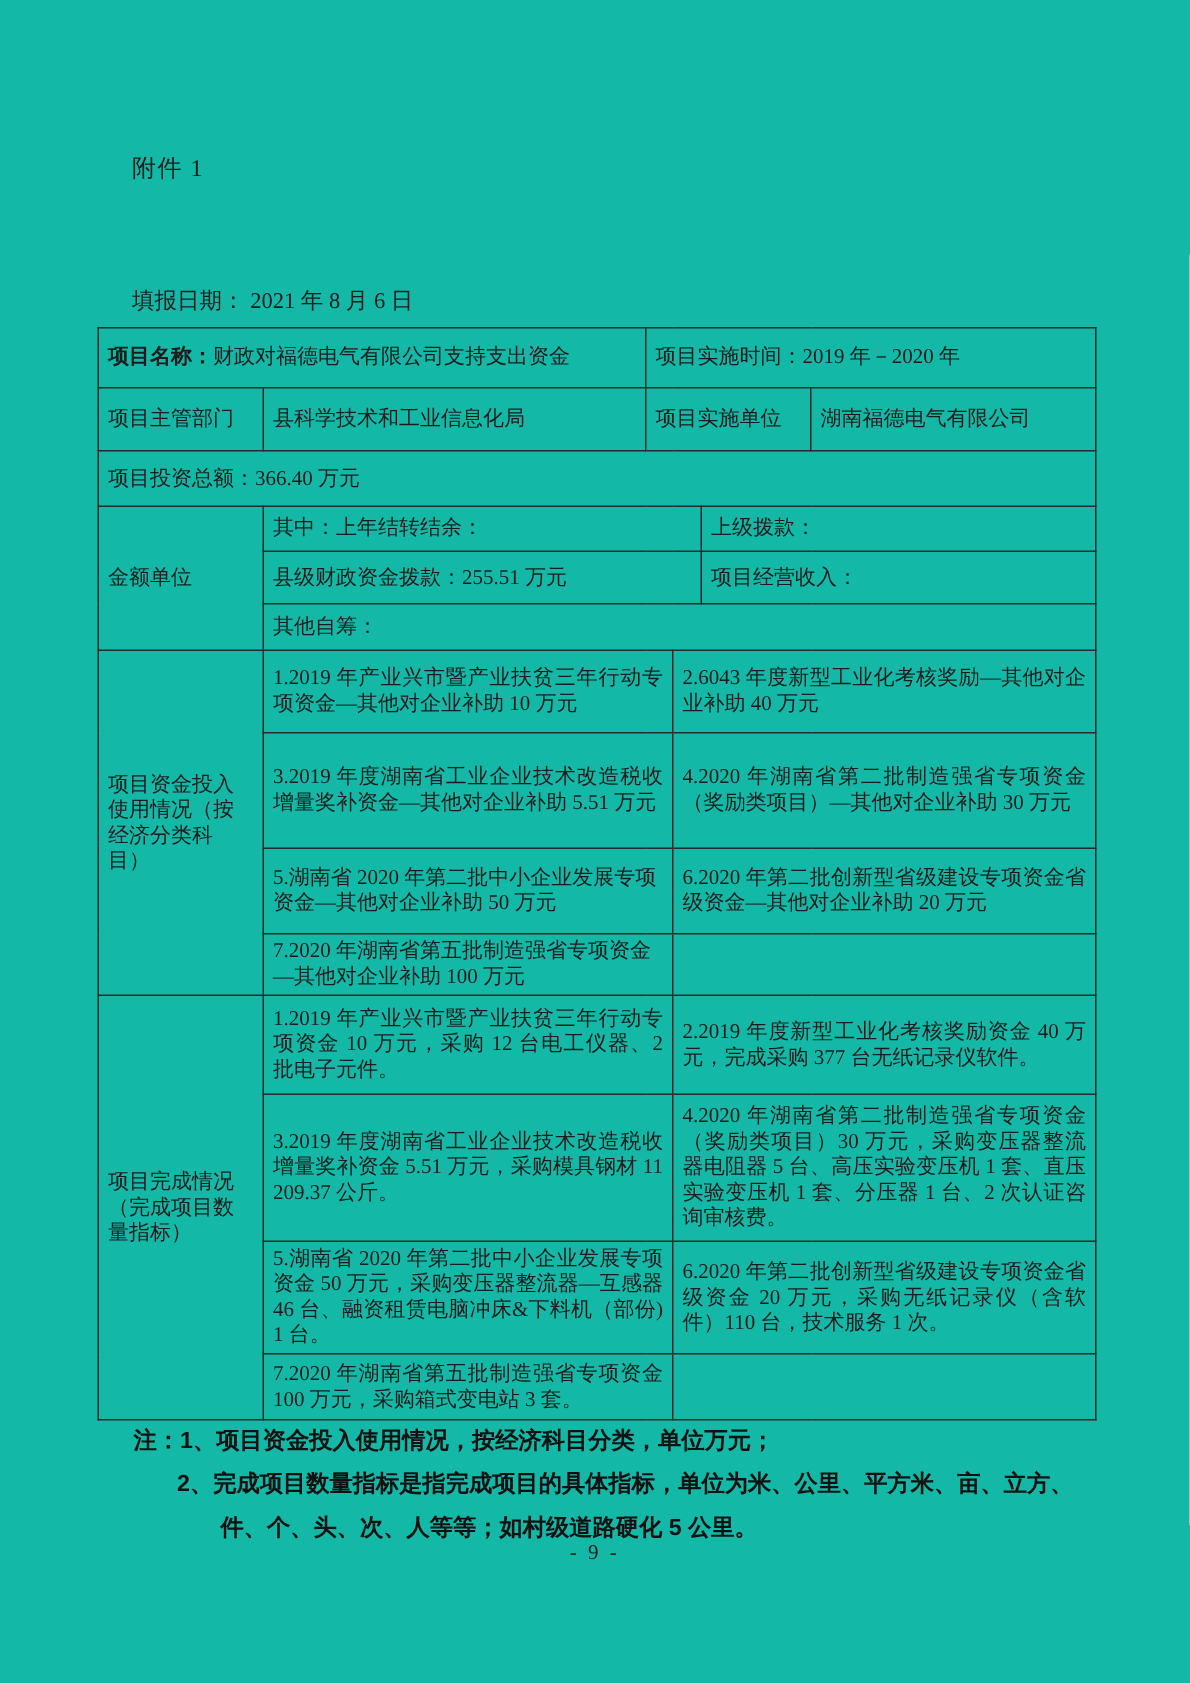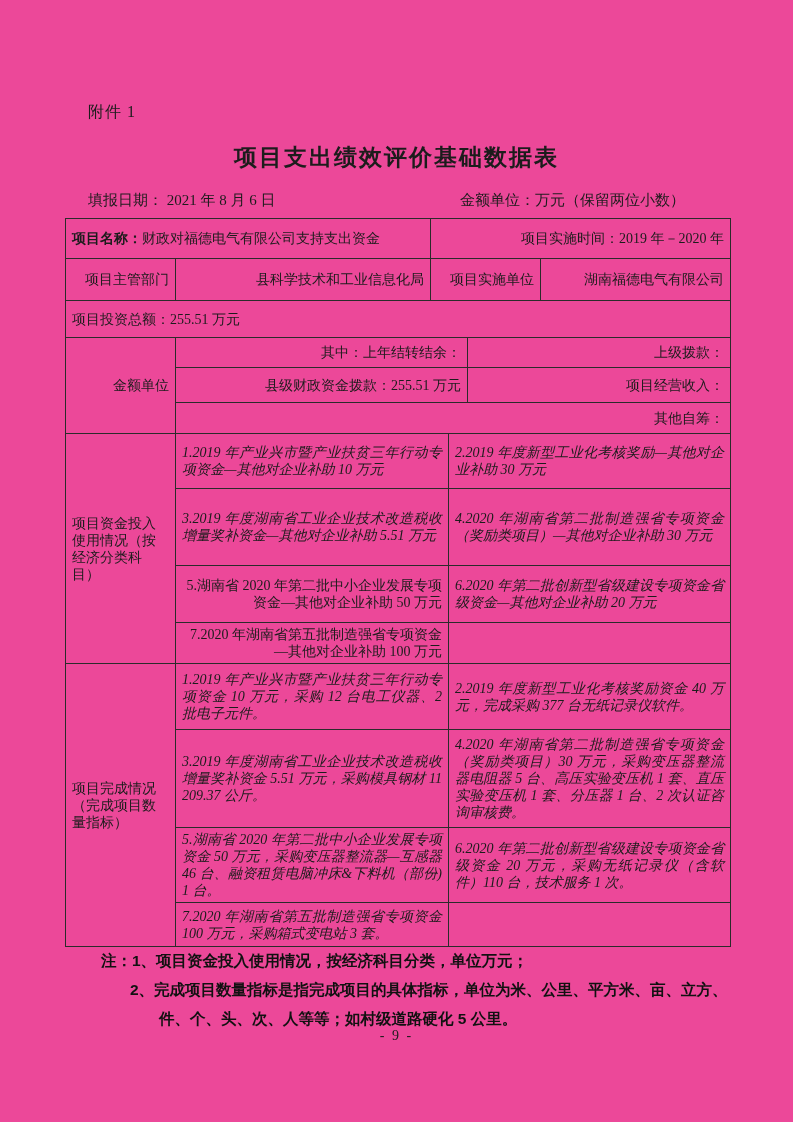--- a/index.html
+++ b/index.html
@@ -1,21 +1,21 @@
 <!DOCTYPE html>
 <html><head>
 <meta charset="utf-8">
 <style>
   * { margin:0; padding:0; box-sizing:border-box; }
   html,body { background:#e8e8e8; }
   .page {
     position:relative;
     width:793px; height:1122px;
     margin:0 auto;
-    background:#ec4899;
+    background:#14b8a6;
     font-family:"Liberation Serif","DejaVu Serif",serif;
     color:#1c1c1c;
     overflow:hidden;
   }
   .attachment {
     position:absolute; left:88px; top:102px;
     font-size:16px; letter-spacing:1px;
   }
   .doc-title {
     position:absolute; left:0; top:142px; width:100%;
@@ -33,51 +33,49 @@
     width:665px;
     border-collapse:collapse; table-layout:fixed;
   }
   table.main td {
     border:1px solid #2b2b2b;
     font-size:14px; line-height:17px;
     vertical-align:middle;
     padding:3px 6px;
     word-break:break-all;
   }
-  td.c-center { text-align:right; padding:3px 2px; }
+  td.c-center { text-align:left; padding:3px 2px; }
   td.c-left   { text-align:left; }
-  td.c-just   { text-align:justify;font-style:italic; }
+  td.c-just   { text-align:justify; }
   td.sec-label { text-align:left; padding:3px 8px; }
   .bold { font-weight:bold; }
   .notes {
-    position:absolute; left:101px; top:946px; width:628px;
+    position:absolute; left:89px; top:946px; width:628px;
     font-family:"Liberation Sans","DejaVu Sans",sans-serif;
     font-weight:bold; font-size:15.5px; line-height:29px;
     color:#111;
   }
   .notes .note-2 {
     padding-left:58px; text-indent:-29px;
   }
   .page-number {
     position:absolute; left:0; top:1028px; width:100%;
     text-align:center; font-size:14px; letter-spacing:2px;
   }
 </style>
 </head>
 <body>
 
 <div class="page">
 
   <div class="attachment">附件 1</div>
 
-  <div class="doc-title">项目支出绩效评价基础数据表</div>
 
   <div class="meta-row">
     <span class="meta-item">填报日期：  2021 年 8 月 6 日</span>
-    <span class="meta-item">金额单位：万元（保留两位小数）</span>
   </div>
 
   <table class="main">
     <colgroup>
       <col style="width:110px">
         <col style="width:255px">
         <col style="width:18px">
       <col style="width:19px">
         <col style="width:73px">
         <col style="width:190px">
@@ -90,40 +88,40 @@
       </tr>
 
       <tr>
         <td class="c-center" style="height:42px;">项目主管部门</td>
         <td class="c-center">县科学技术和工业信息化局</td>
         <td colspan="3" class="c-center">项目实施单位</td>
         <td class="c-center">湖南福德电气有限公司</td>
       </tr>
 
       <tr>
-        <td colspan="6" class="c-left" style="height:37px;">项目投资总额：255.51 万元</td>
+        <td colspan="6" class="c-left" style="height:37px;">项目投资总额：366.40 万元</td>
       </tr>
 
       <tr>
         <td rowspan="3" class="c-center">金额单位</td>
         <td colspan="3" class="c-center" style="height:30px;">其中：上年结转结余：</td>
         <td colspan="2" class="c-center">上级拨款：</td>
       </tr>
       <tr>
         <td colspan="3" class="c-center" style="height:35px;">县级财政资金拨款：255.51 万元</td>
         <td colspan="2" class="c-center">项目经营收入：</td>
       </tr>
       <tr>
         <td colspan="5" class="c-center" style="height:31px;">其他自筹：</td>
       </tr>
 
       <tr>
         <td rowspan="4" class="sec-label">项目资金投入使用情况（按经济分类科目）</td>
         <td colspan="2" class="c-just" style="height:55px;">1.2019 年产业兴市暨产业扶贫三年行动专项资金—其他对企业补助 10 万元</td>
-        <td colspan="3" class="c-just">2.2019 年度新型工业化考核奖励—其他对企业补助 30 万元</td>
+        <td colspan="3" class="c-just">2.6043 年度新型工业化考核奖励—其他对企业补助 40 万元</td>
       </tr>
       <tr>
         <td colspan="2" class="c-just" style="height:77px;">3.2019 年度湖南省工业企业技术改造税收增量奖补资金—其他对企业补助 5.51 万元</td>
         <td colspan="3" class="c-just">4.2020 年湖南省第二批制造强省专项资金（奖励类项目）—其他对企业补助 30 万元</td>
       </tr>
       <tr>
         <td colspan="2" class="c-center" style="height:57px;">5.湖南省 2020 年第二批中小企业发展专项资金—其他对企业补助 50 万元</td>
         <td colspan="3" class="c-just">6.2020 年第二批创新型省级建设专项资金省级资金—其他对企业补助 20 万元</td>
       </tr>
       <tr>

